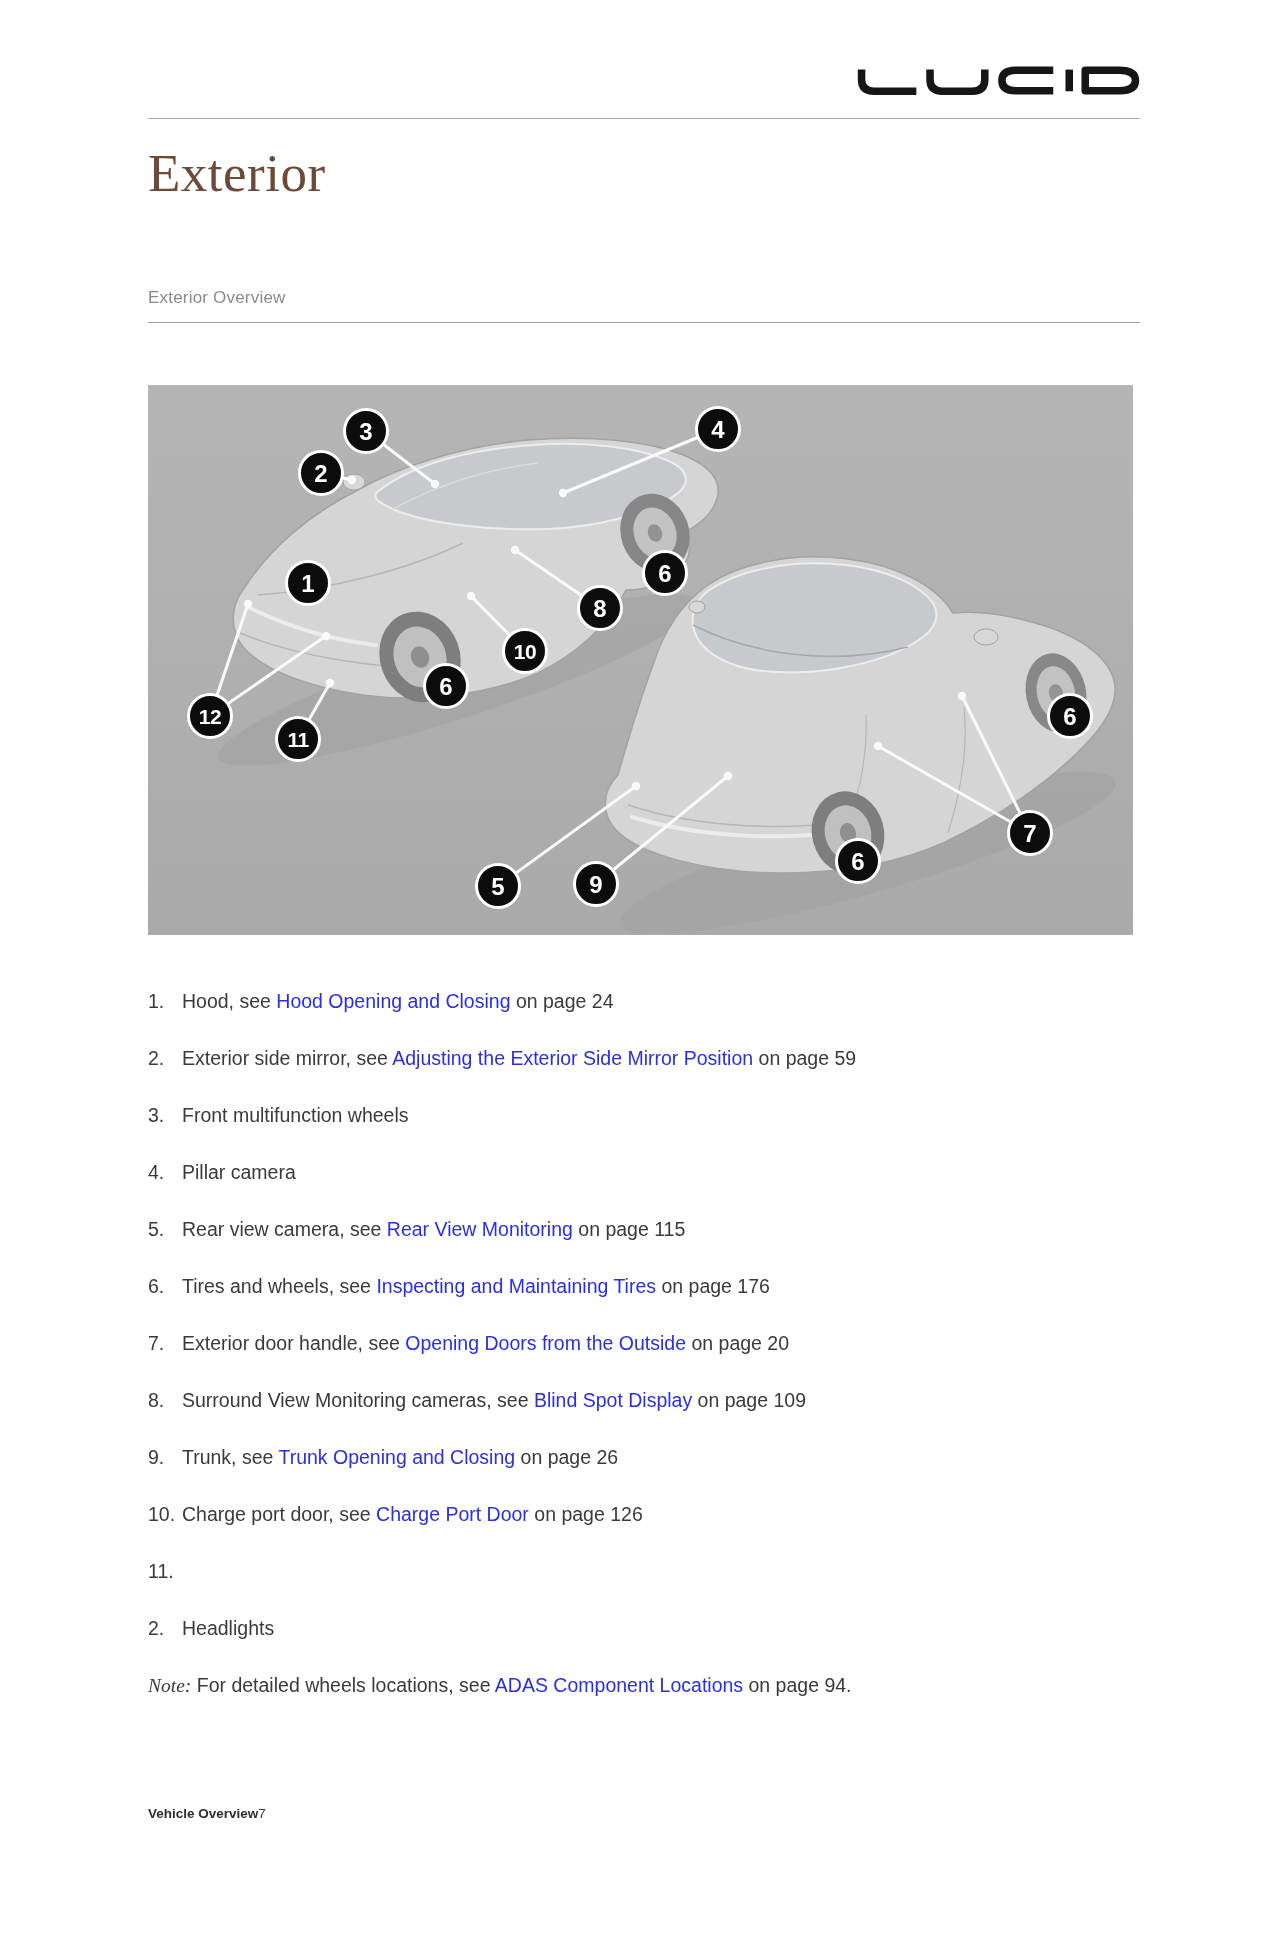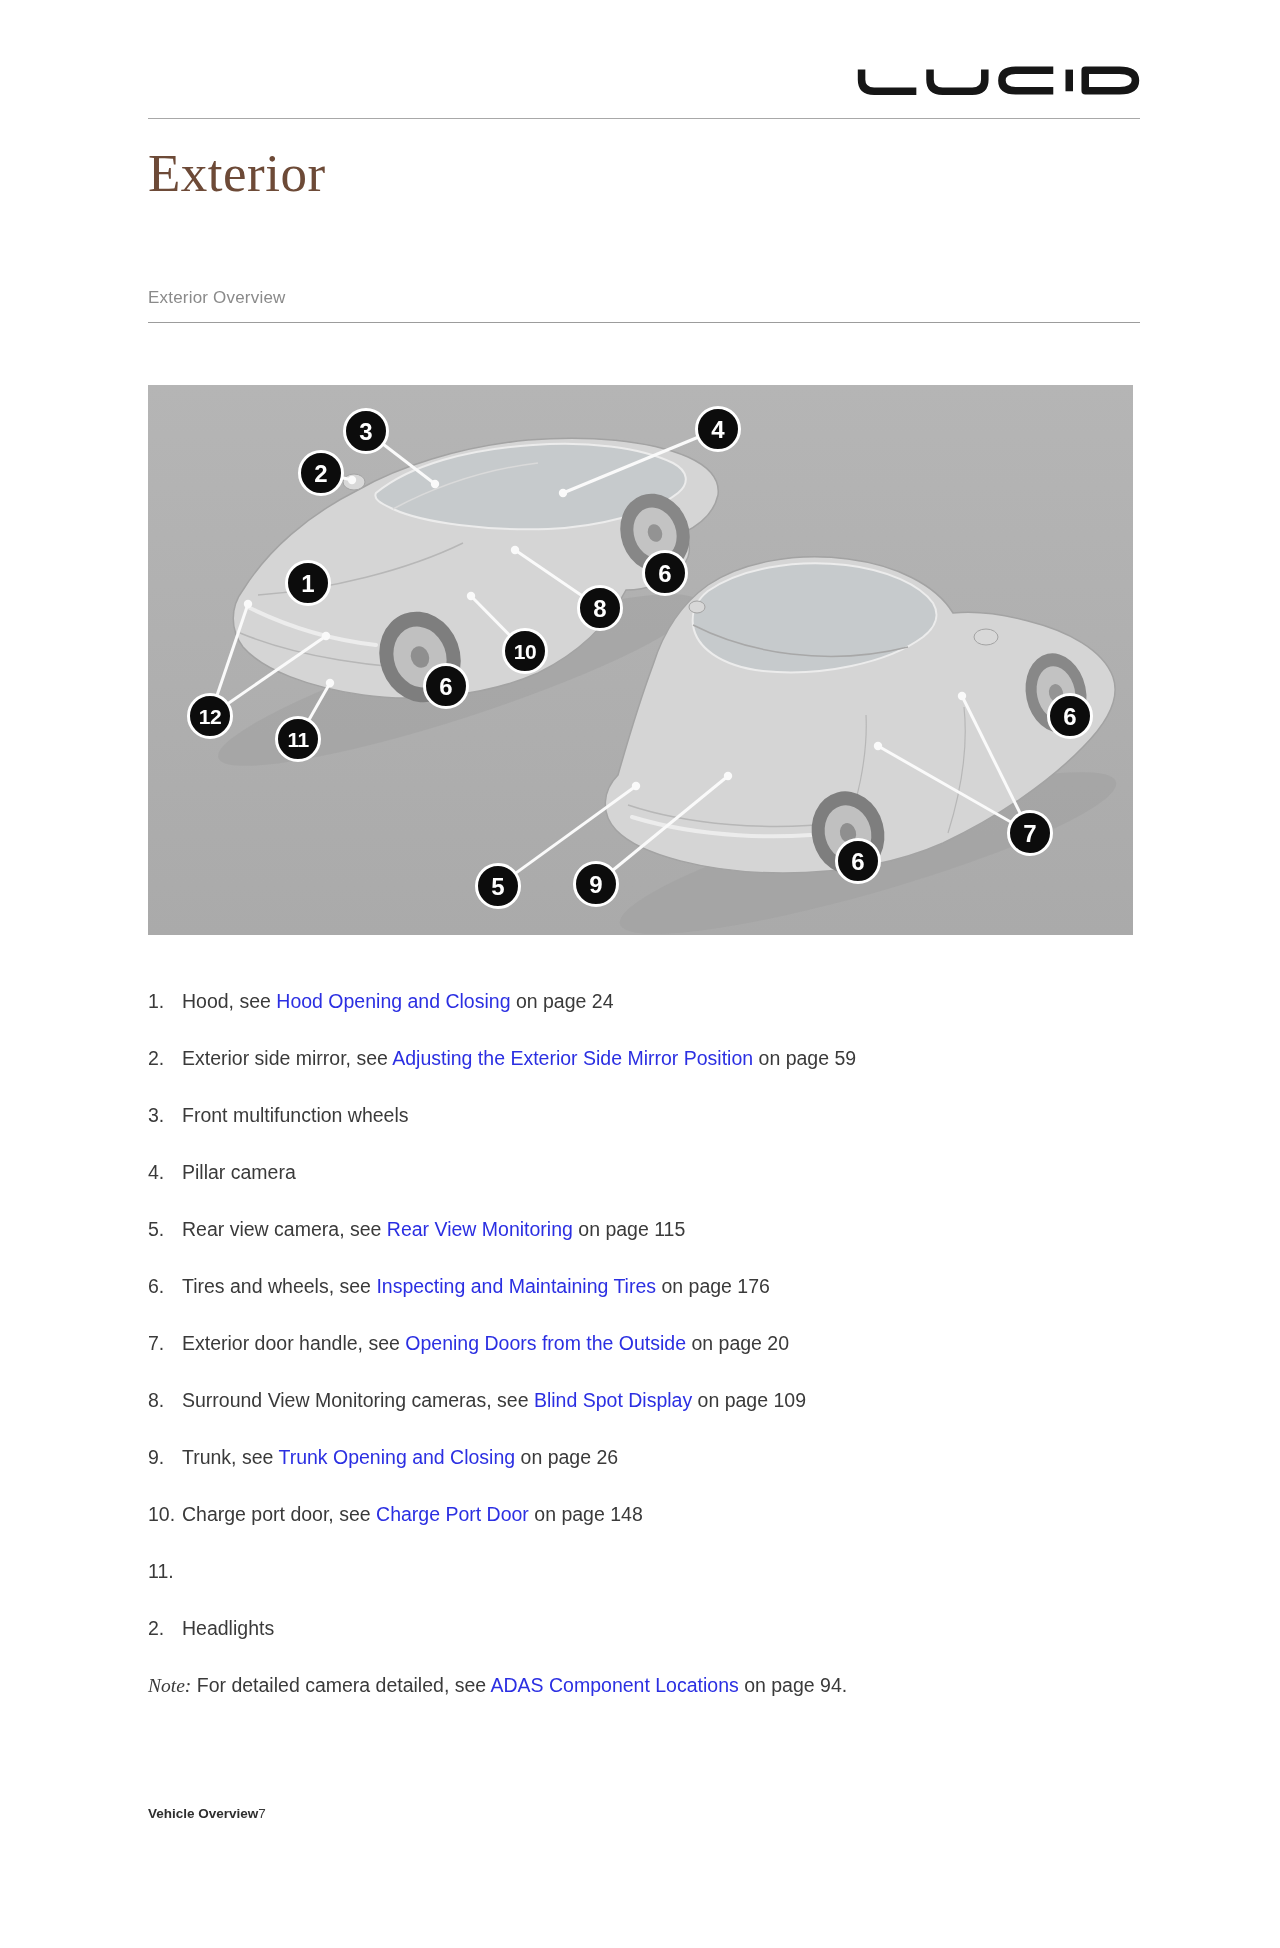--- a/index.html
+++ b/index.html
@@ -251,31 +251,31 @@
     <li>
       <span class="num">8.</span>
       <span class="txt"><span>Surround View Monitoring cameras, see </span><a class="link">Blind Spot Display</a><span> on page 109</span></span>
     </li>
     <li>
       <span class="num">9.</span>
       <span class="txt"><span>Trunk, see </span><a class="link">Trunk Opening and Closing</a><span> on page 26</span></span>
     </li>
     <li>
       <span class="num">10.</span>
-      <span class="txt"><span>Charge port door, see </span><a class="link">Charge Port Door</a><span> on page 148</span></span>
+      <span class="txt"><span>Charge port door, see </span><a class="link">Charge Port Door</a><span> on page 126</span></span>
     </li>
     <li>
       <span class="num">11.</span>
     </li>
     <li>
       <span class="num">2.</span>
       <span class="txt"><span>Headlights</span><a class="link"></a><span></span></span>
     </li>
   </ol>
 
-  <p class="note"><em>Note:</em><span> For detailed camera detailed, see </span><a class="link">ADAS Component Locations</a><span> on page 94.</span></p>
+  <p class="note"><em>Note:</em><span> For detailed wheels locations, see </span><a class="link">ADAS Component Locations</a><span> on page 94.</span></p>
 
 </div>
 
 <div class="footer">
   <span class="footer-section">Vehicle Overview</span>
   <span class="footer-page">7</span>
 </div>
 
 </body></html>

